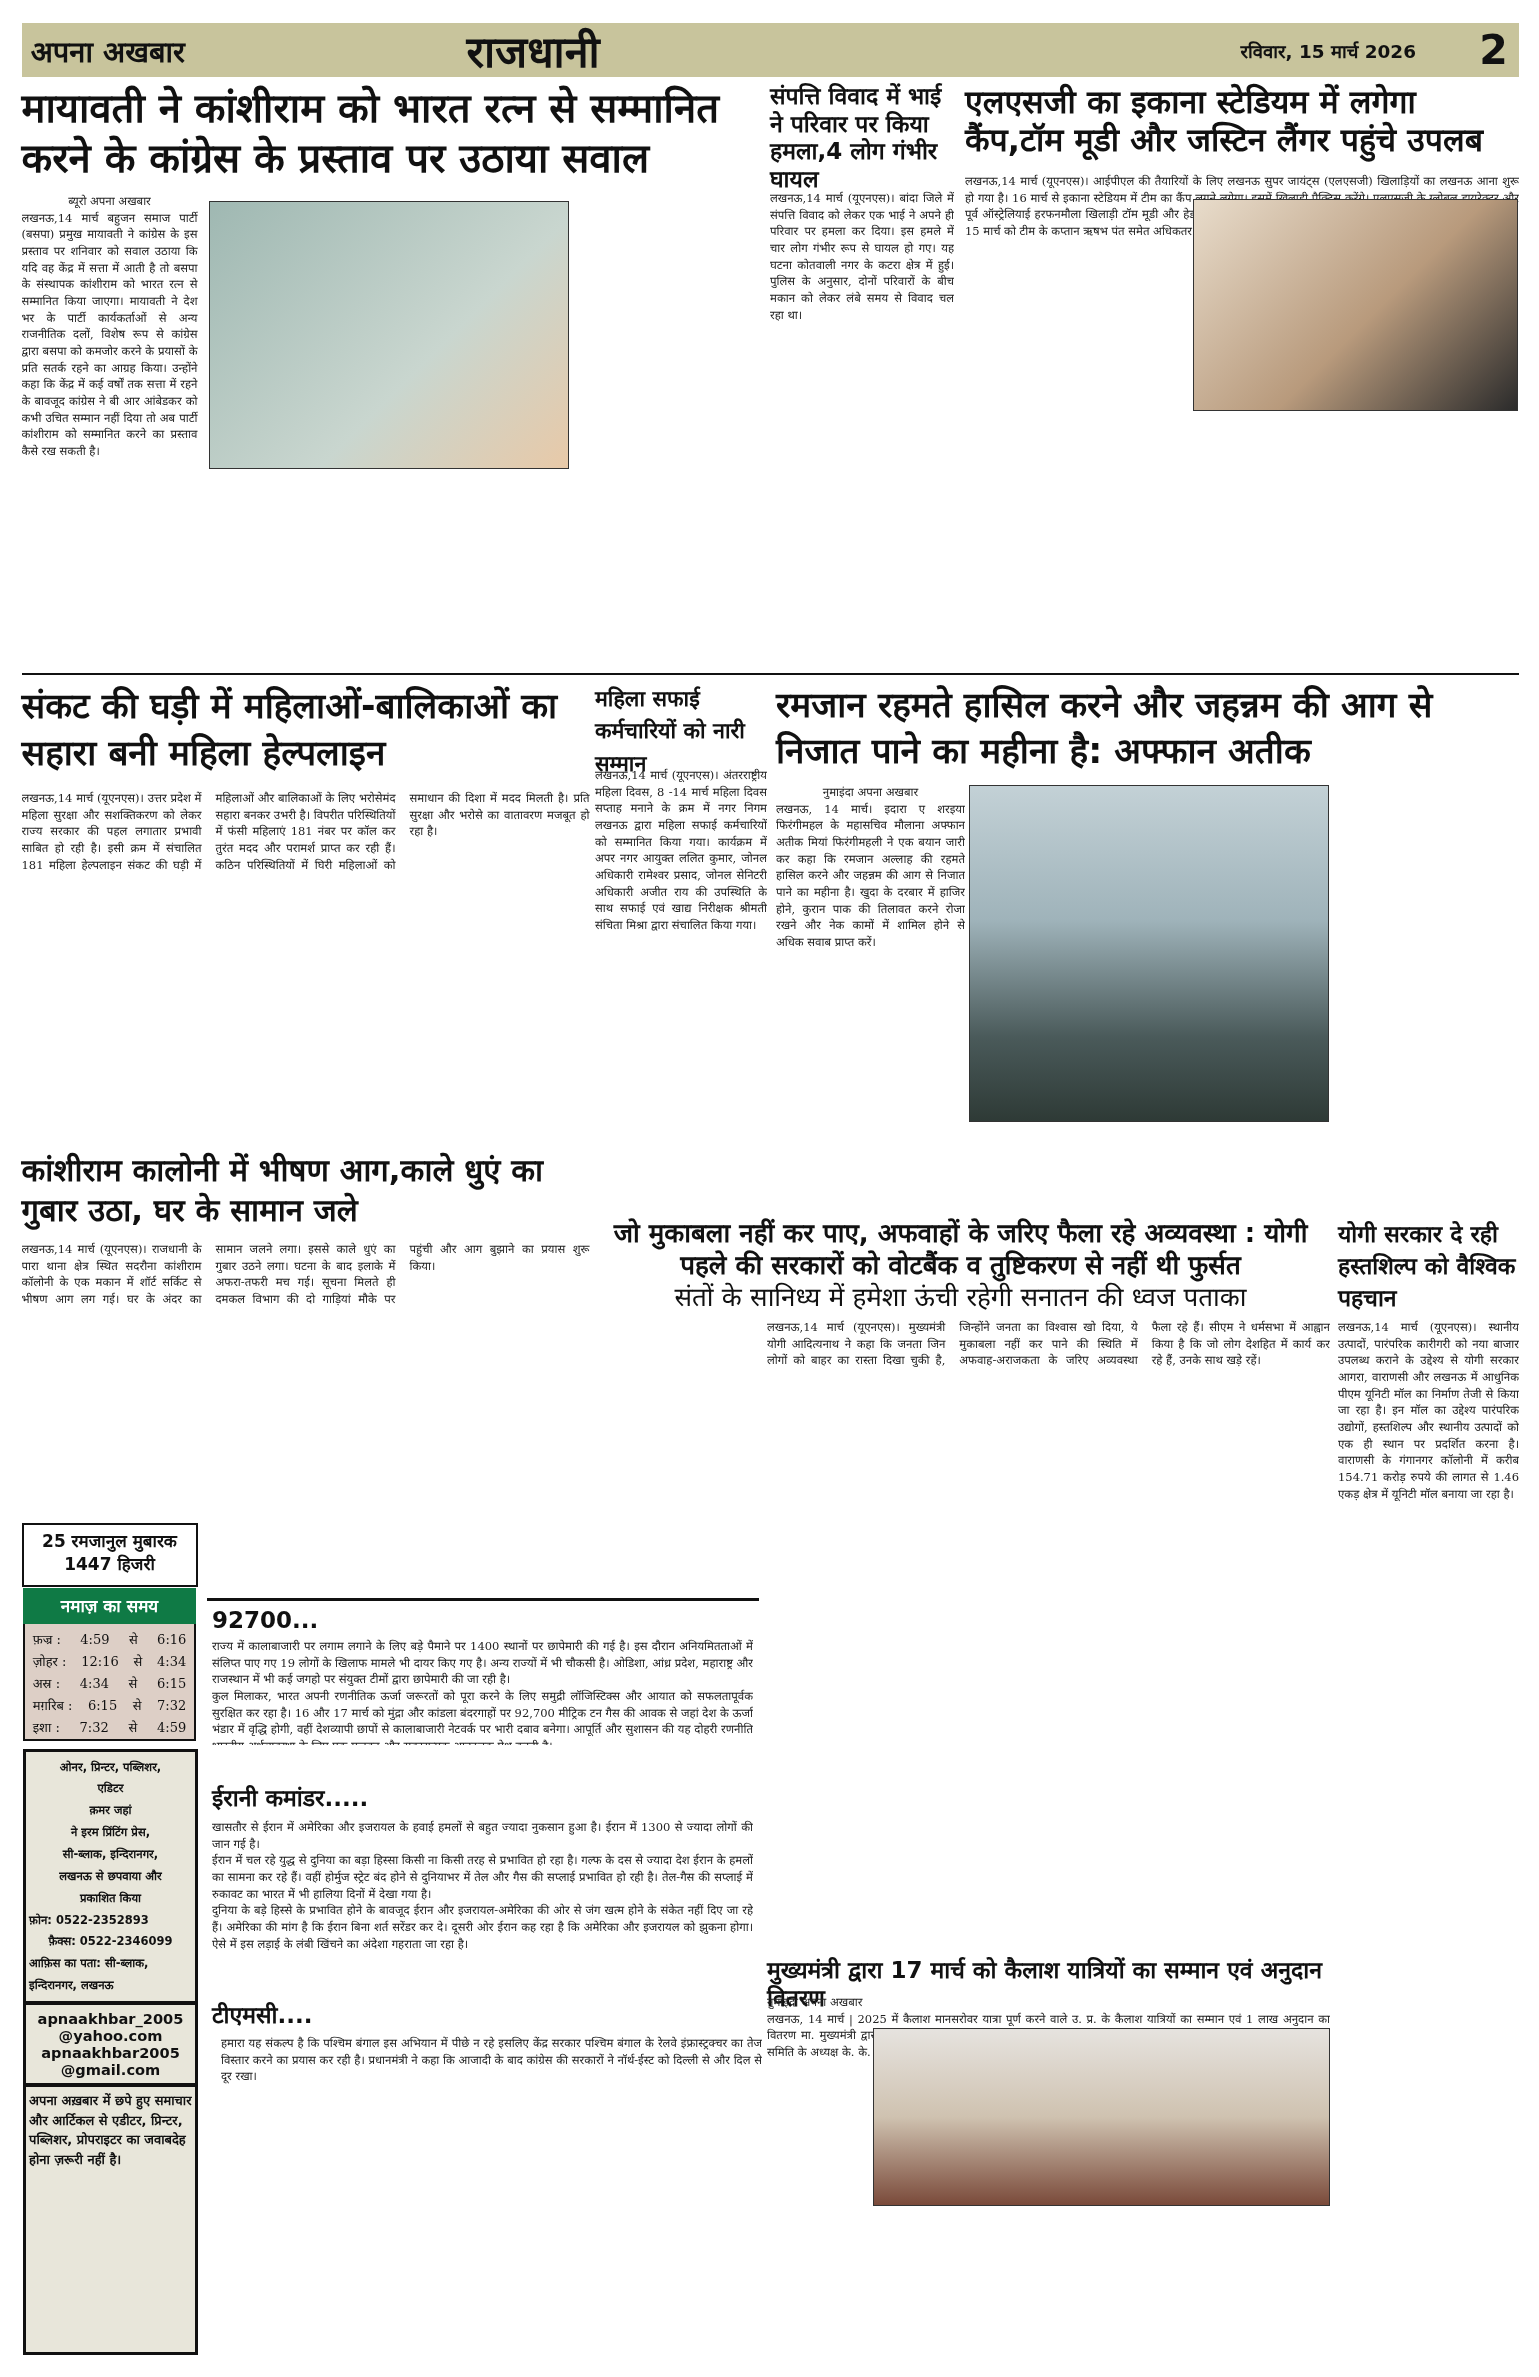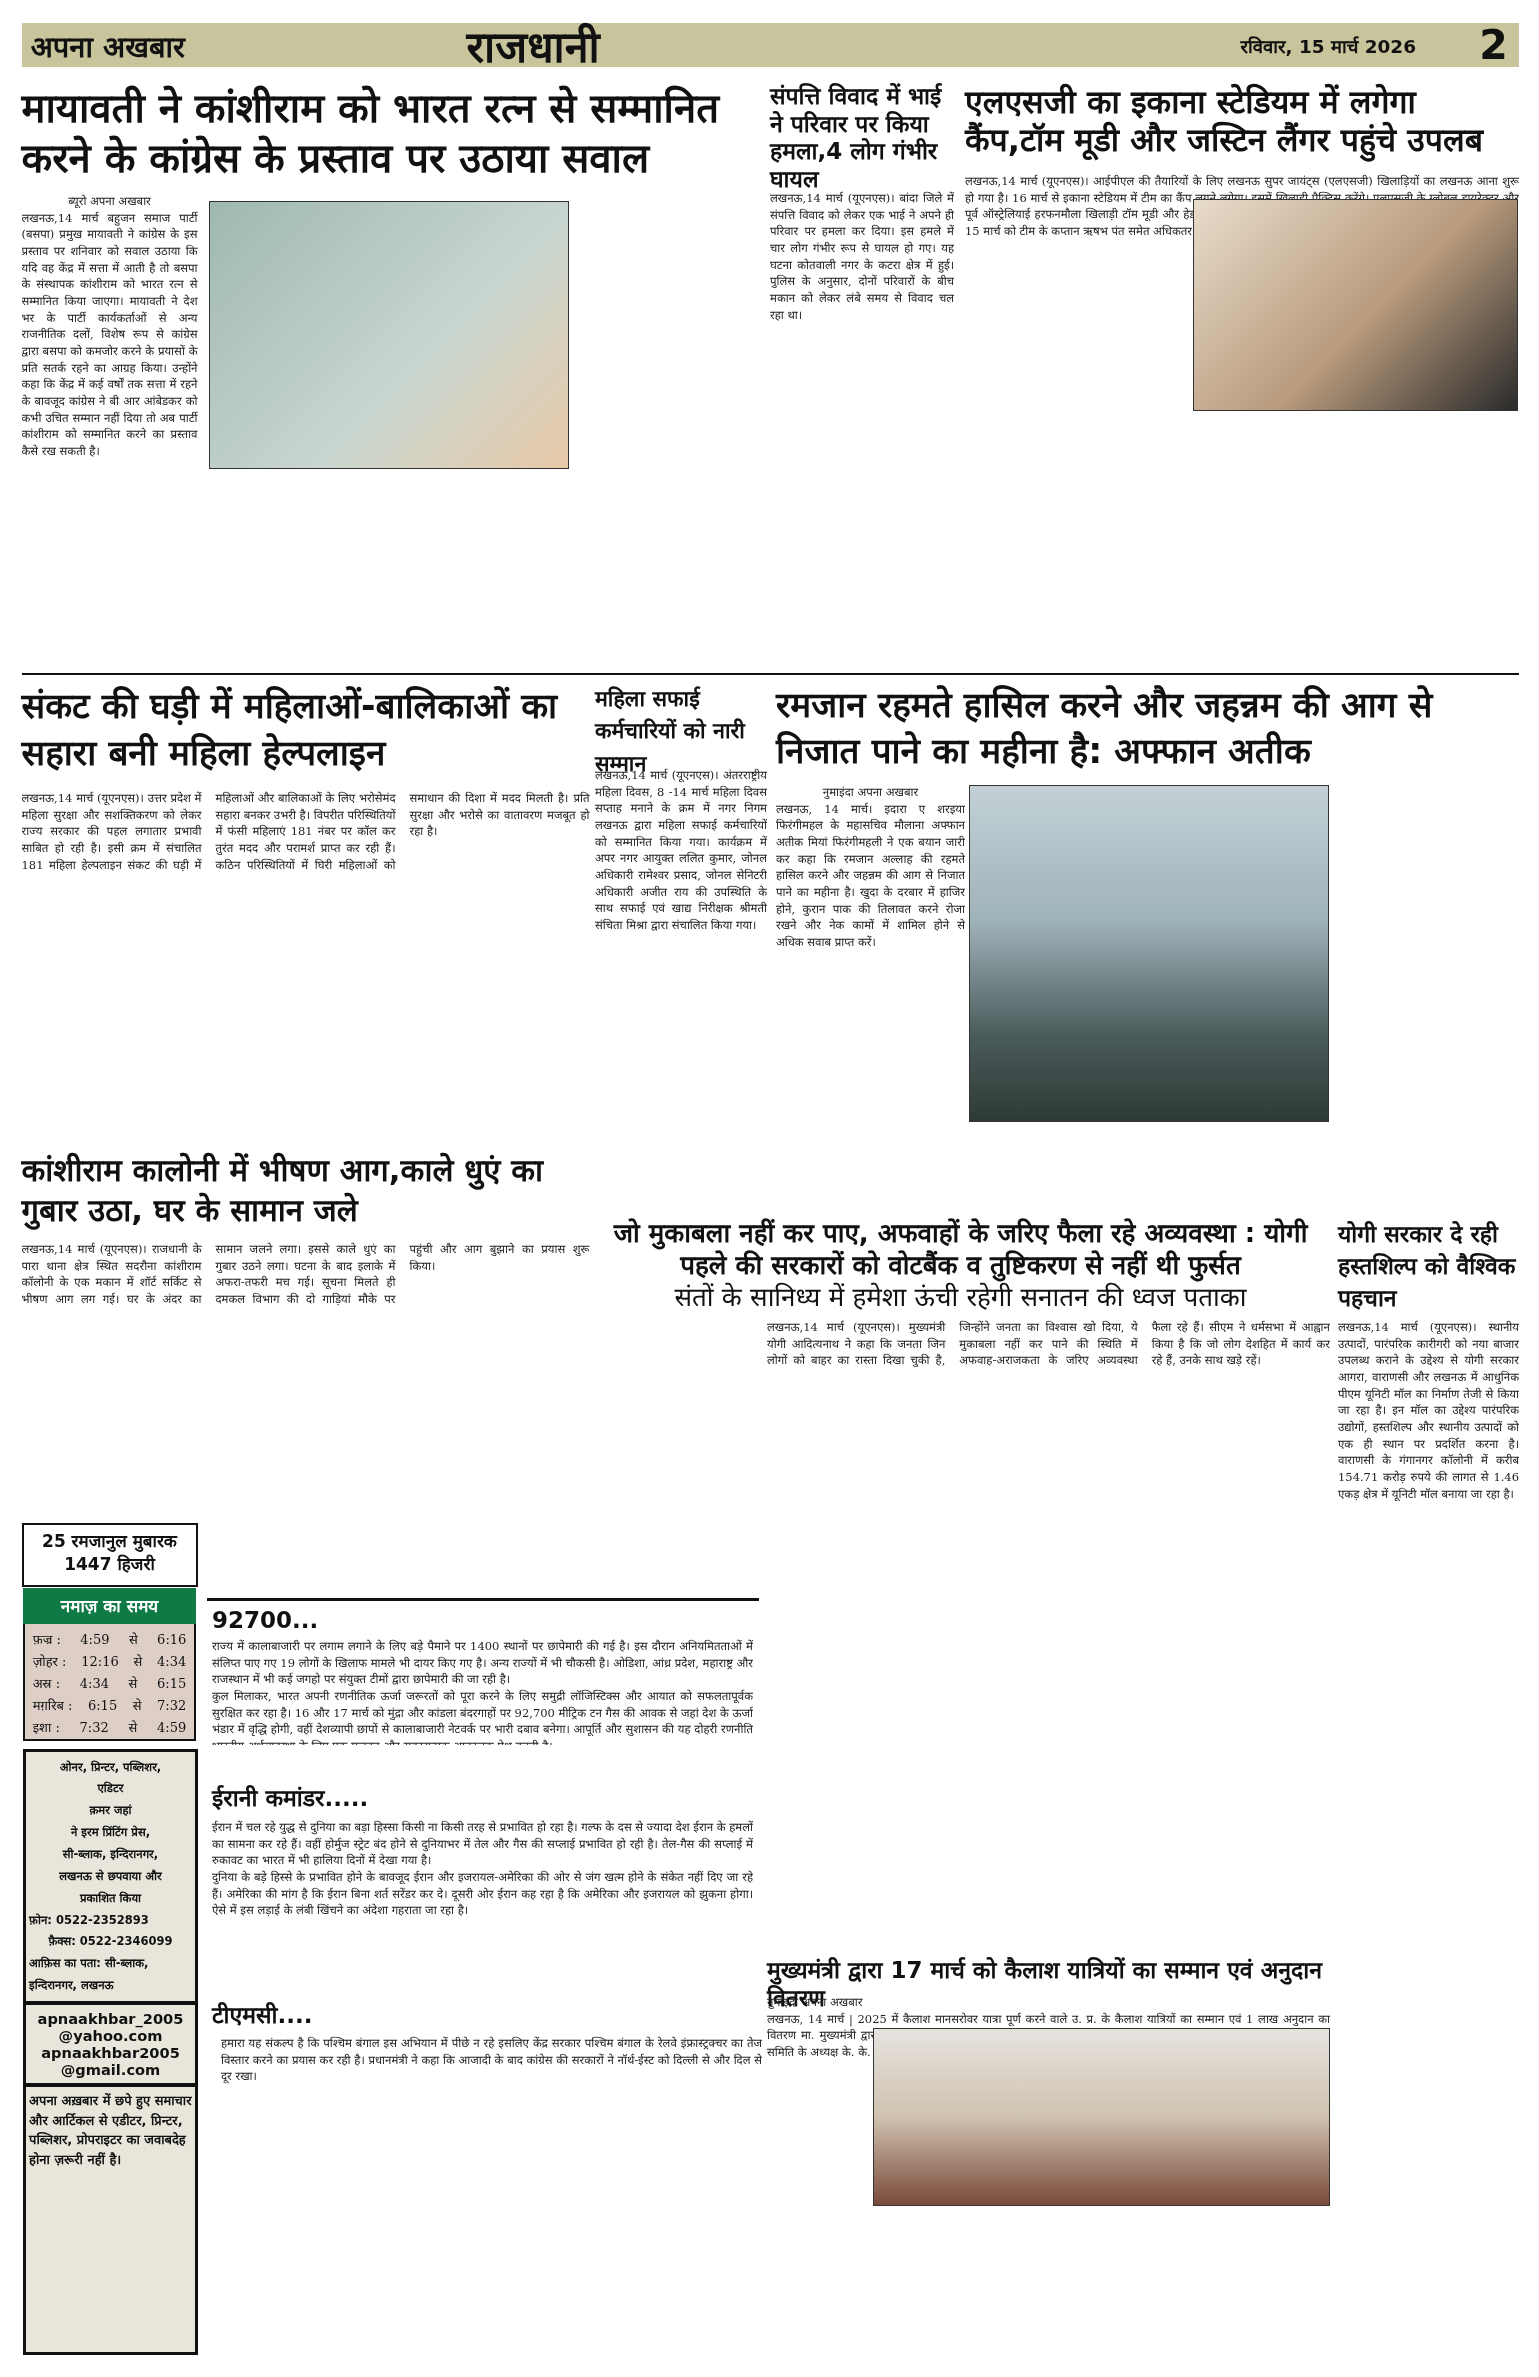--- a/index.html
+++ b/index.html
@@ -1,17 +1,17 @@
 <!DOCTYPE html>
 <html style="font-size:12.3px"><head>
 <meta charset="utf-8">
 <style>
   *{box-sizing:border-box;margin:0;padding:0}
   body{width:1540px;height:2377px;background:#fff;font-family:"DejaVu Sans",sans-serif;color:#111;position:relative;overflow:hidden}
-  .masthead{position:absolute;left:21.5px;top:23px;width:1497px;height:44px;background:#c8c49c;display:flex;align-items:center}
+  .masthead{position:absolute;left:21.5px;top:23px;width:1497px;height:54px;background:#c8c49c;display:flex;align-items:center}
   .mh-paper{position:absolute;left:9.2px;font-size:29px;font-weight:bold}
   .mh-section{position:absolute;left:445px;font-size:43px;font-weight:bold}
   .mh-date{position:absolute;left:1219px;font-size:18.4px;font-weight:bold}
   .mh-page{position:absolute;right:10.7px;font-size:41px;font-weight:bold}
   .hl{position:absolute;font-weight:bold;line-height:1.2;color:#111}
   .body{position:absolute;font-family:"DejaVu Serif",serif;font-size:11.5px;line-height:1.45;text-align:justify;color:#222;overflow:hidden}
   .cols{column-gap:14px}
   .photo{position:absolute;border:0.8px solid #333;overflow:hidden}
   .rule{position:absolute;background:#111}
   .box-date{position:absolute;left:21.5px;top:1523px;width:176px;height:64px;border:2.3px solid #111;text-align:center;font-weight:bold;font-size:17px;line-height:1.4;padding-top:4.6px}
@@ -83,20 +83,21 @@
 <div class="photo" style="left:873px;top:2028px;width:457px;height:178px;background:linear-gradient(180deg,#e6e3df,#cfc2b0 50%,#7a4a3a)"></div>
 
 <div class="rule" style="left:207px;top:1598px;width:552px;height:3.1px"></div>
 <div class="hl" style="left:212px;top:1607px;width:537px;font-size:23px">92700...</div>
 <div class="body" style="left:212px;top:1638px;width:541px;height:107px">
   <p>राज्य में कालाबाजारी पर लगाम लगाने के लिए बड़े पैमाने पर 1400 स्थानों पर छापेमारी की गई है। इस दौरान अनियमितताओं में संलिप्त पाए गए 19 लोगों के खिलाफ मामले भी दायर किए गए है। अन्य राज्यों में भी चौकसी है। ओडिशा, आंध्र प्रदेश, महाराष्ट्र और राजस्थान में भी कई जगहो पर संयुक्त टीमों द्वारा छापेमारी की जा रही है।</p>
   <p>कुल मिलाकर, भारत अपनी रणनीतिक ऊर्जा जरूरतों को पूरा करने के लिए समुद्री लॉजिस्टिक्स और आयात को सफलतापूर्वक सुरक्षित कर रहा है। 16 और 17 मार्च को मुंद्रा और कांडला बंदरगाहों पर 92,700 मीट्रिक टन गैस की आवक से जहां देश के ऊर्जा भंडार में वृद्धि होगी, वहीं देशव्यापी छापों से कालाबाजारी नेटवर्क पर भारी दबाव बनेगा। आपूर्ति और सुशासन की यह दोहरी रणनीति भारतीय अर्थव्यवस्था के लिए एक मजबूत और सकारात्मक आउटलुक पेश करती है।</p>
 </div>
 <div class="hl" style="left:212px;top:1785px;width:537px;font-size:23px">ईरानी कमांडर.....</div>
 <div class="body" style="left:212px;top:1819px;width:541px;height:161px">
+  <p>खासतौर से ईरान में अमेरिका और इजरायल के हवाई हमलों से बहुत ज्यादा नुकसान हुआ है। ईरान में 1300 से ज्यादा लोगों की जान गई है।</p>
   <p>ईरान में चल रहे युद्ध से दुनिया का बड़ा हिस्सा किसी ना किसी तरह से प्रभावित हो रहा है। गल्फ के दस से ज्यादा देश ईरान के हमलों का सामना कर रहे हैं। वहीं होर्मुज स्ट्रेट बंद होने से दुनियाभर में तेल और गैस की सप्लाई प्रभावित हो रही है। तेल-गैस की सप्लाई में रुकावट का भारत में भी हालिया दिनों में देखा गया है।</p>
   <p>दुनिया के बड़े हिस्से के प्रभावित होने के बावजूद ईरान और इजरायल-अमेरिका की ओर से जंग खत्म होने के संकेत नहीं दिए जा रहे हैं। अमेरिका की मांग है कि ईरान बिना शर्त सरेंडर कर दे। दूसरी ओर ईरान कह रहा है कि अमेरिका और इजरायल को झुकना होगा। ऐसे में इस लड़ाई के लंबी खिंचने का अंदेशा गहराता जा रहा है।</p>
 </div>
 <div class="hl" style="left:212px;top:2002px;width:537px;font-size:23px">टीएमसी....</div>
 <div class="body" style="left:221px;top:2035px;width:541px;height:322px">
   <p>हमारा यह संकल्प है कि पश्चिम बंगाल इस अभियान में पीछे न रहे इसलिए केंद्र सरकार पश्चिम बंगाल के रेलवे इंफ्रास्ट्रक्चर का तेज विस्तार करने का प्रयास कर रही है। प्रधानमंत्री ने कहा कि आजादी के बाद कांग्रेस की सरकारों ने नॉर्थ-ईस्ट को दिल्ली से और दिल से दूर रखा।</p>
 </div>
 
 <div class="box-date">
   <div>25 रमजानुल मुबारक</div>

